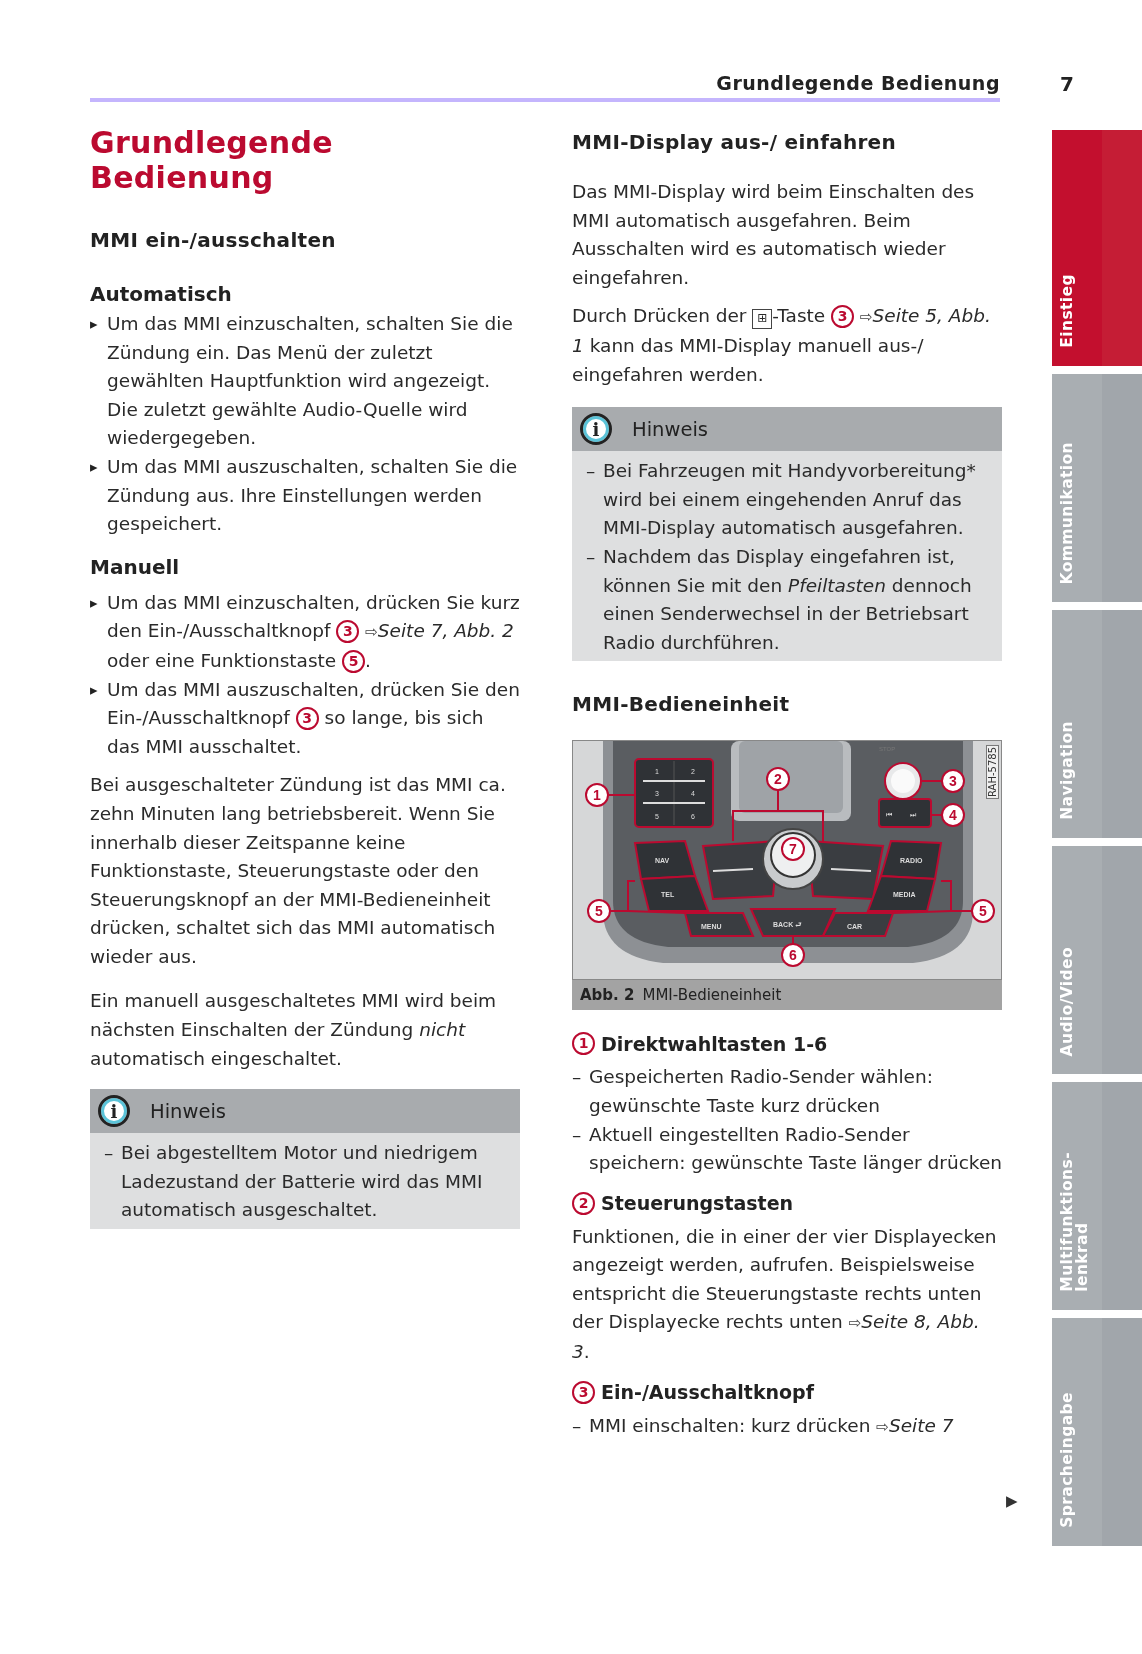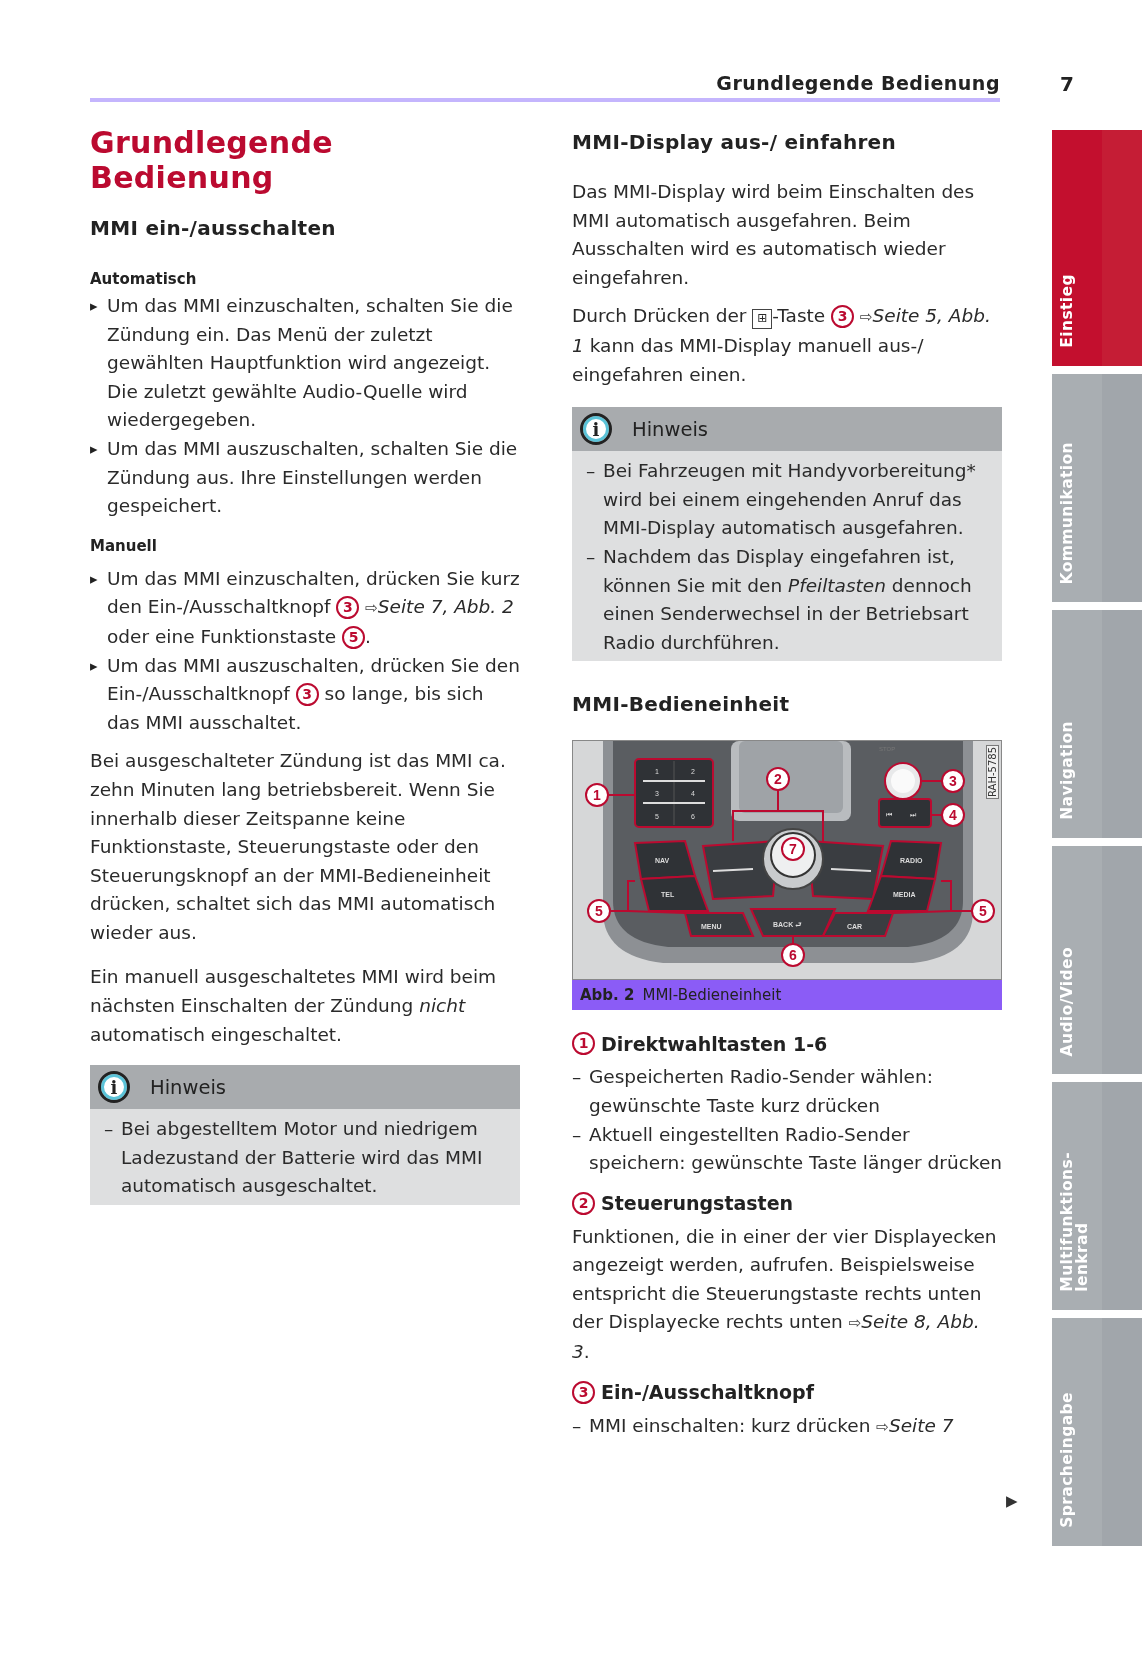--- a/index.html
+++ b/index.html
@@ -9,41 +9,41 @@
   .running-head { position: absolute; left: 90px; top: 72px; width: 910px; height: 30px; border-bottom: 4px solid #c4b5fd; }
   .running-title { position: absolute; right: 0; top: 0; font-size: 19px; font-weight: bold; letter-spacing: 0.5px; color: #222; }
   .page-number { position: absolute; left: 1060px; top: 72px; font-size: 20px; font-weight: bold; color: #222; }
 
   .col { position: absolute; top: 125px; width: 430px; }
   .col-left { left: 90px; }
   .col-right { left: 572px; }
 
   .chapter-title { color: #bb0a30; font-size: 30px; font-weight: bold; line-height: 35px; letter-spacing: 0.3px; }
   .h1 { font-size: 20px; font-weight: bold; line-height: 35px; color: #222; letter-spacing: 0.3px; }
-  .h3 { font-size: 15px; font-weight: bold; color: #222; }
+  .h3 { font-size: 20px; font-weight: bold; color: #222; }
   p, .li { font-size: 18.5px; line-height: 28.6px; color: #2a2a2a; }
   .bullet-list { list-style: none; }
   .bullet-list li { position: relative; padding-left: 17px; }
   .bullet-list li::before { content: "\25B8"; position: absolute; left: 0; top: 0; font-size: 15px; color: #222; }
   .dash-list { list-style: none; }
   .dash-list li { position: relative; padding-left: 17px; }
   .dash-list li::before { content: "\2013"; position: absolute; left: 0; top: 0; color: #2a2a2a; }
   i { font-style: italic; }
   .ref-arrow { font-size: 15px; color: #444; }
   .num-circle { display: inline-block; width: 23px; height: 23px; border: 2px solid #bb0a30; border-radius: 50%; color: #bb0a30; font-size: 14px; font-weight: bold; line-height: 19px; text-align: center; vertical-align: 1px; }
   .key-glyph { display: inline-block; width: 20px; height: 20px; border: 1.5px solid #444; font-size: 12px; line-height: 17px; text-align: center; vertical-align: 0px; }
 
   .hinweis { background: #dedfe0; }
   .hinweis-head { background: #a8abae; height: 44px; display: flex; align-items: center; padding-left: 8px; }
   .info-icon { width: 32px; height: 32px; border-radius: 50%; border: 3px solid #222; background: #fff; box-shadow: inset 0 0 0 3px #5bc3d8; display: flex; align-items: center; justify-content: center; font-family: "DejaVu Serif", serif; font-weight: bold; font-size: 18px; color: #222; }
   .hinweis-title { margin-left: 20px; font-size: 19.5px; font-weight: normal; color: #222; }
   .hinweis-body { padding: 6px 14px 4px 14px; }
 
   .figure { border: 1px solid #888; width: 430px; height: 240px; background: #d6d7d8; position: relative; overflow: hidden; }
-  .fig-caption { background: #8b5cf6; height: 30px; width: 430px; font-size: 15px; line-height: 30px; padding-left: 8px; color: #222; }
+  .fig-caption { background: #a3a3a3; height: 30px; width: 430px; font-size: 15px; line-height: 30px; padding-left: 8px; color: #222; }
   .fig-caption b { margin-right: 8px; }
   .fig-code { position: absolute; right: 2px; top: 4px; writing-mode: vertical-rl; transform: rotate(180deg); font-size: 10px; color: #333; background: #f0f0f0; border: 1px solid #777; padding: 1px 0; }
 
   .legend-head { display: flex; align-items: center; font-size: 19px; font-weight: bold; color: #222; }
   .legend-head .num-circle { margin-right: 6px; }
 
   .cont-arrow { position: absolute; left: 1006px; top: 1492px; font-size: 15px; color: #333; }
 
   .side-tabs { position: absolute; left: 1052px; top: 130px; width: 90px; }
   .side-tab { position: absolute; left: 0; width: 90px; background: #a1a6ab; }
@@ -58,21 +58,21 @@
 <div class="running-head">
   <span class="running-title">Grundlegende Bedienung</span>
 </div>
 <div class="page-number">7</div>
 
 <div class="col col-left">
   <div class="chapter-title">
     <div>Grundlegende</div>
     <div>Bedienung</div>
   </div>
-  <div class="h1" style="margin-top:16px;">MMI ein-/ausschalten</div>
+  <div class="h1" style="margin-top:28px;">MMI ein-/ausschalten</div>
 
   <div class="h3" style="margin-top:24px;">Automatisch</div>
   <ul class="bullet-list" style="margin-top:4px;">
     <li class="li">Um das MMI einzuschalten, schalten Sie die Zündung ein. Das Menü der zuletzt gewählten Hauptfunktion wird angezeigt. Die zuletzt gewählte Audio-Quelle wird wiedergegeben.</li>
     <li class="li">Um das MMI auszuschalten, schalten Sie die Zündung aus. Ihre Einstellungen werden gespeichert.</li>
   </ul>
 
   <div class="h3" style="margin-top:16px;">Manuell</div>
   <ul class="bullet-list" style="margin-top:10px;">
     <li class="li">
@@ -109,21 +109,21 @@
 
 <div class="col col-right">
   <div class="h1" style="width:340px;">MMI-Display aus-/ einfahren</div>
 
   <p style="margin-top:18px;">Das MMI-Display wird beim Einschalten des MMI automatisch ausgefahren. Beim Ausschalten wird es automatisch wieder eingefahren.</p>
   <p style="margin-top:10px;">
     <span>Durch Drücken der</span>
     <span class="key-glyph">⊞</span><span>-Taste</span>
     <span class="num-circle">3</span>
     <span class="ref-arrow">⇨</span><i>Seite 5, Abb. 1</i>
-    <span>kann das MMI-Display manuell aus-/ eingefahren einen.</span>
+    <span>kann das MMI-Display manuell aus-/ eingefahren werden.</span>
   </p>
 
   <div class="hinweis" style="margin-top:18px; width:430px;">
     <div class="hinweis-head">
       <div class="info-icon">i</div>
       <span class="hinweis-title">Hinweis</span>
     </div>
     <ul class="dash-list hinweis-body">
       <li class="li">Bei Fahrzeugen mit Handyvorbereitung* wird bei einem eingehenden Anruf das MMI-Display automatisch ausgefahren.</li>
       <li class="li">

